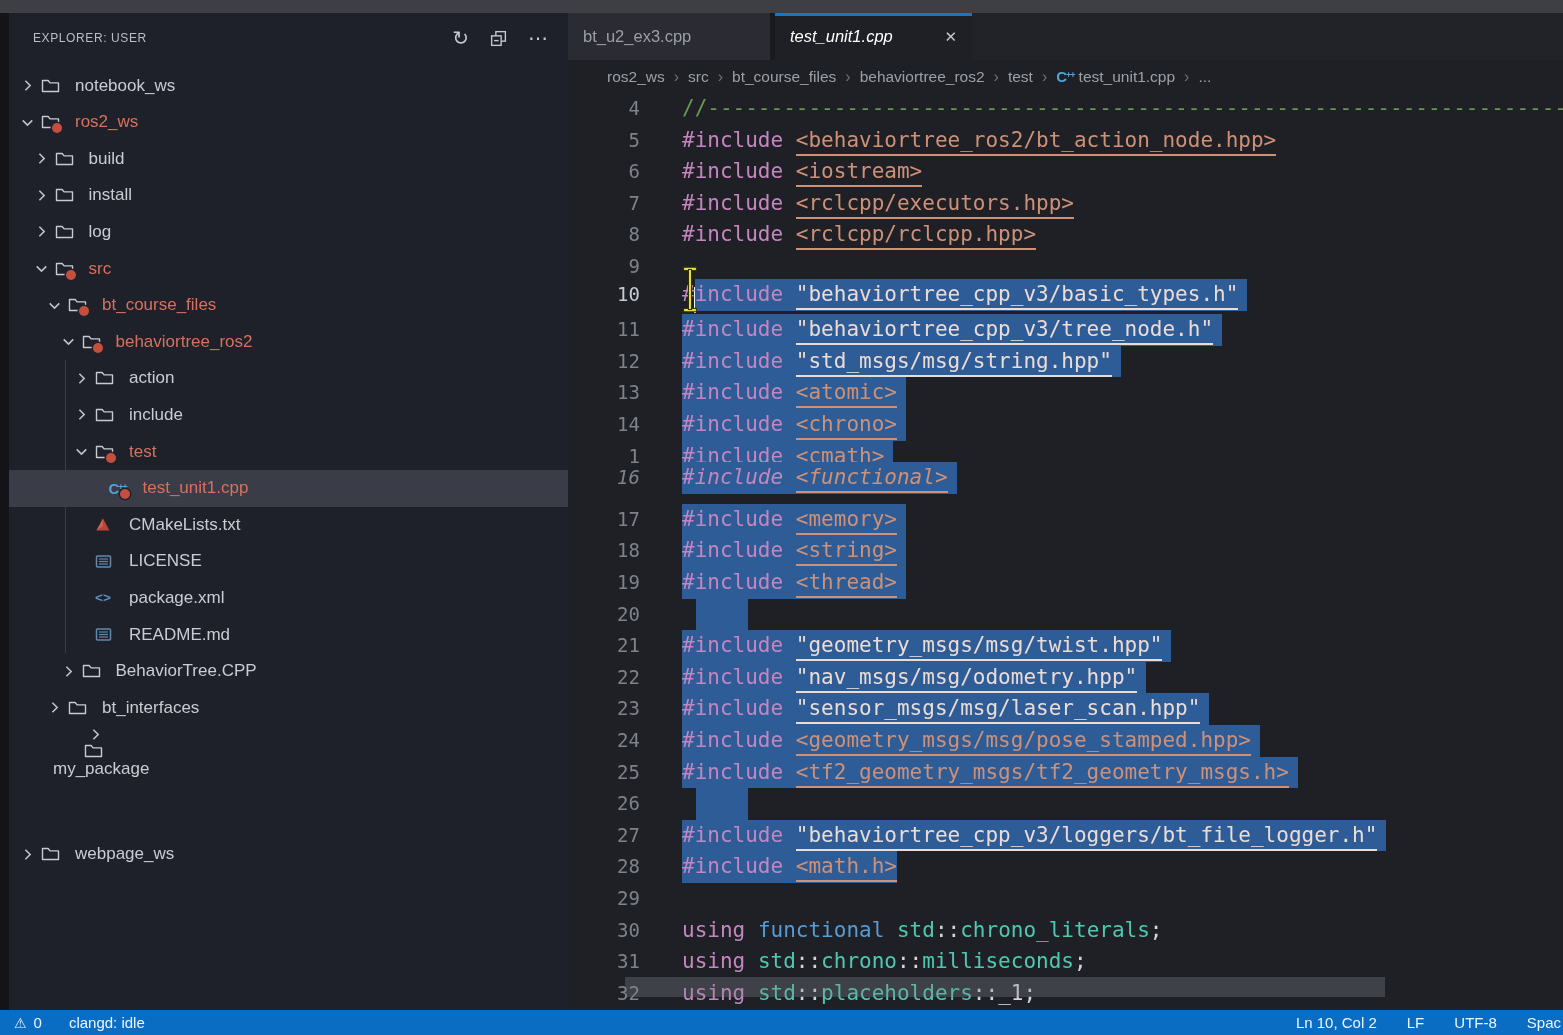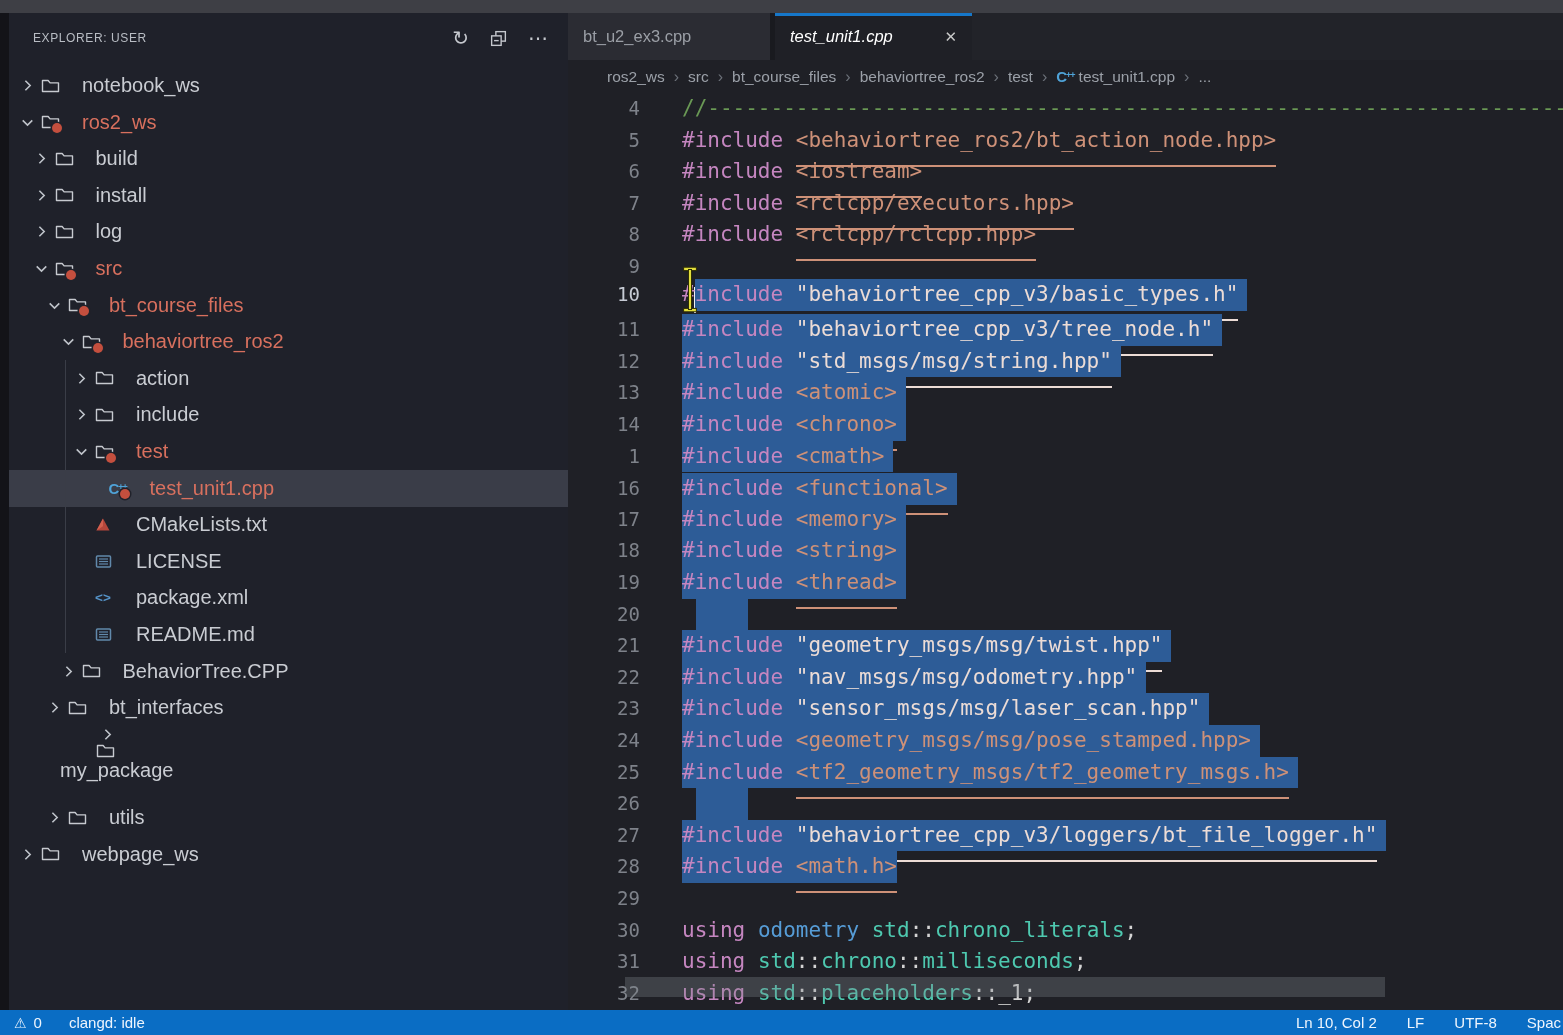--- a/index.html
+++ b/index.html
@@ -15,21 +15,21 @@
   .extitle{font-size:12px;letter-spacing:.6px;color:#b9bdc4;}
   .exacts{margin-left:auto;display:flex;gap:20px;align-items:center;}
   .exact{color:#c5c8ce;cursor:pointer;display:flex;align-items:center;}
   .uiglyph{font-size:20px;line-height:18px;color:#c5c8ce;}
   .tree{position:absolute;top:54px;left:0;right:0;bottom:0;}
   .trow{position:absolute;left:0;width:100%;height:37px;display:flex;align-items:center;cursor:pointer;}
   .trow.selrow{background:#3a3d48;}
   .tinner{display:flex;align-items:center;height:100%;}
   .tchev{width:22px;display:flex;align-items:center;}
   .ticon{width:27px;position:relative;display:flex;align-items:center;}
-  .tlabel{font-size:20px;color:#c9ccd2;white-space:pre;margin-left:14px;}
+  .tlabel{font-size:17px;color:#c9ccd2;white-space:pre;margin-left:7px;}
   .tlabel.err{color:#d8705e;}
   .badge{position:absolute;left:11px;top:9px;width:10px;height:10px;border-radius:50%;
          background:#c44f3e;box-shadow:0 0 0 1.5px #20222b;}
   .cppglyph{color:#4fa3d8;font-weight:bold;font-size:15px;line-height:15px;}
   .cppglyph small{font-size:9px;vertical-align:4px;margin-left:-1px;letter-spacing:-1px;}
   .xmlglyph{color:#5593c8;font-weight:bold;font-size:13.5px;}
   .guide{position:absolute;left:56px;width:1px;background:#3a3d47;}
   
   .main{position:absolute;left:568px;top:13px;width:995px;height:997px;background:#1f2026;}
   .tabbar{position:absolute;top:0;left:0;right:0;height:47px;background:#222329;display:flex;}
@@ -49,21 +49,21 @@
   
   .editor{position:absolute;top:80px;left:0;right:0;bottom:0;overflow:hidden;background:#1f2026;}
   .cl{position:absolute;left:0;width:100%;height:31.6px;line-height:31.6px;
       font-family:"DejaVu Sans Mono",monospace;font-size:21px;white-space:pre;}
   .ln{position:absolute;left:0;width:72px;text-align:right;color:#7e828a;font-size:19px;}
   .ln.active{color:#c6cbd4;}
   .codetxt{position:absolute;left:114px;top:0;height:31.6px;}
   .c-kw{color:#c586c0;} .c-ns{color:#569cd6;} .c-typ{color:#4ec9b0;}
   .c-str{color:#ce9178;} .c-qstr{color:#ecdcd6;} .c-cmt{color:#6a9955;}
   .c-pun{color:#d4d4d4;} .c-pln{color:#d4d4d4;}
-  .c-str,.c-qstr{border-bottom:2px solid currentColor;padding-bottom:13px;}
+  .c-str,.c-qstr{border-bottom:2px solid currentColor;padding-bottom:2px;}
   .sel{background:var(--sel,#2d5c97);display:inline-block;height:31.6px;vertical-align:top;padding-right:9px;}
   .sel.noend{padding-right:0;}
   .selws{display:inline-block;background:var(--sel,#2d5c97);width:52px;height:31.6px;
          vertical-align:top;margin-left:14px;}
   .caret{position:absolute;left:126px;top:194px;width:2px;height:26px;background:#f2f2f2;}
   .ibeam{position:absolute;left:112px;top:172px;}
   .hthumb{position:absolute;left:57px;top:884px;width:760px;height:20px;
           background:rgba(128,133,141,0.33);}
   
   .statusbar{position:absolute;left:0;top:1010px;width:1563px;height:25px;background:#0a6dc4;
@@ -362,35 +362,20 @@
             </svg>
           </span>
           <span class="ticon">
             <svg width="19" height="16" viewBox="0 0 19 16">
               <path d="M1.5 2.5h5.6l2 2.4h8.4v8.6h-16z" fill="none" stroke="#c7cad0" stroke-width="1.4" stroke-linejoin="round"></path>
             </svg>
           </span>
           <span class="tlabel">my_package</span>
         </div>
       </div>
-      <div class="trow" style="top: 732px;">
-        <div class="tinner" style="margin-left: 37px;">
-          <span class="tchev">
-            <svg width="17" height="17" viewBox="0 0 16 16">
-              <polyline points="6,3.5 10.5,8 6,12.5" fill="none" stroke="#bfc3ca" stroke-width="1.5"></polyline>
-            </svg>
-          </span>
-          <span class="ticon">
-            <svg width="19" height="16" viewBox="0 0 19 16">
-              <path d="M1.5 2.5h5.6l2 2.4h8.4v8.6h-16z" fill="none" stroke="#c7cad0" stroke-width="1.4" stroke-linejoin="round"></path>
-            </svg>
-          </span>
-          <span class="tlabel">utils</span>
-        </div>
-      </div>
       <div class="trow" style="top: 768.6px;">
         <div class="tinner" style="margin-left: 10px;">
           <span class="tchev">
             <svg width="17" height="17" viewBox="0 0 16 16">
               <polyline points="6,3.5 10.5,8 6,12.5" fill="none" stroke="#bfc3ca" stroke-width="1.5"></polyline>
             </svg>
           </span>
           <span class="ticon">
             <svg width="19" height="16" viewBox="0 0 19 16">
               <path d="M1.5 2.5h5.6l2 2.4h8.4v8.6h-16z" fill="none" stroke="#c7cad0" stroke-width="1.4" stroke-linejoin="round"></path>
@@ -437,35 +422,35 @@
       <div class="cl" style="top: 63.2px;"><span class="ln">6</span><span class="codetxt"><span class="c-kw">#include</span><span class="c-pln"> </span><span class="c-str">&lt;iostream&gt;</span></span></div>
       <div class="cl" style="top: 94.8px;"><span class="ln">7</span><span class="codetxt"><span class="c-kw">#include</span><span class="c-pln"> </span><span class="c-str">&lt;rclcpp/executors.hpp&gt;</span></span></div>
       <div class="cl" style="top: 126.4px;"><span class="ln">8</span><span class="codetxt"><span class="c-kw">#include</span><span class="c-pln"> </span><span class="c-str">&lt;rclcpp/rclcpp.hpp&gt;</span></span></div>
       <div class="cl" style="top: 158px;"><span class="ln">9</span><span class="codetxt"></span></div>
       <div class="cl" style="top: 186px;"><span class="ln active">10</span><span class="codetxt"><span class="c-kw">#</span><span class="sel"><span class="c-kw">include</span><span class="c-pln"> </span><span class="c-qstr">"behaviortree_cpp_v3/basic_types.h"</span></span></span></div>
       <div class="cl" style="top: 221.2px;"><span class="ln">11</span><span class="codetxt"><span class="sel"><span class="c-kw">#include</span><span class="c-pln"> </span><span class="c-qstr">"behaviortree_cpp_v3/tree_node.h"</span></span></span></div>
       <div class="cl" style="top: 252.8px;"><span class="ln">12</span><span class="codetxt"><span class="sel"><span class="c-kw">#include</span><span class="c-pln"> </span><span class="c-qstr">"std_msgs/msg/string.hpp"</span></span></span></div>
       <div class="cl" style="top: 284.4px;"><span class="ln">13</span><span class="codetxt"><span class="sel"><span class="c-kw">#include</span><span class="c-pln"> </span><span class="c-str">&lt;atomic&gt;</span></span></span></div>
       <div class="cl" style="top: 316px;"><span class="ln">14</span><span class="codetxt"><span class="sel"><span class="c-kw">#include</span><span class="c-pln"> </span><span class="c-str">&lt;chrono&gt;</span></span></span></div>
       <div class="cl" style="top: 347.6px;"><span class="ln">1</span><span class="codetxt"><span class="sel"><span class="c-kw">#include</span><span class="c-pln"> </span><span class="c-str">&lt;cmath&gt;</span></span></span></div>
-      <div class="cl" style="top: 380px;"><span class="ln">16</span><span class="codetxt"><span class="sel"><span class="c-kw">#include</span><span class="c-pln"> </span><span class="c-str">&lt;functional&gt;</span></span></span></div>
+      <div class="cl" style="top: 369px; font-style: italic;"><span class="ln">16</span><span class="codetxt"><span class="sel"><span class="c-kw">#include</span><span class="c-pln"> </span><span class="c-str">&lt;functional&gt;</span></span></span></div>
       <div class="cl" style="top: 410.8px;"><span class="ln">17</span><span class="codetxt"><span class="sel"><span class="c-kw">#include</span><span class="c-pln"> </span><span class="c-str">&lt;memory&gt;</span></span></span></div>
       <div class="cl" style="top: 442.4px;"><span class="ln">18</span><span class="codetxt"><span class="sel"><span class="c-kw">#include</span><span class="c-pln"> </span><span class="c-str">&lt;string&gt;</span></span></span></div>
       <div class="cl" style="top: 474px;"><span class="ln">19</span><span class="codetxt"><span class="sel"><span class="c-kw">#include</span><span class="c-pln"> </span><span class="c-str">&lt;thread&gt;</span></span></span></div>
       <div class="cl" style="top: 505.6px;"><span class="ln">20</span><span class="codetxt"><span class="selws"></span></span></div>
       <div class="cl" style="top: 537.2px;"><span class="ln">21</span><span class="codetxt"><span class="sel"><span class="c-kw">#include</span><span class="c-pln"> </span><span class="c-qstr">"geometry_msgs/msg/twist.hpp"</span></span></span></div>
       <div class="cl" style="top: 568.8px;"><span class="ln">22</span><span class="codetxt"><span class="sel"><span class="c-kw">#include</span><span class="c-pln"> </span><span class="c-qstr">"nav_msgs/msg/odometry.hpp"</span></span></span></div>
       <div class="cl" style="top: 600.4px;"><span class="ln">23</span><span class="codetxt"><span class="sel"><span class="c-kw">#include</span><span class="c-pln"> </span><span class="c-qstr">"sensor_msgs/msg/laser_scan.hpp"</span></span></span></div>
       <div class="cl" style="top: 632px;"><span class="ln">24</span><span class="codetxt"><span class="sel"><span class="c-kw">#include</span><span class="c-pln"> </span><span class="c-str">&lt;geometry_msgs/msg/pose_stamped.hpp&gt;</span></span></span></div>
       <div class="cl" style="top: 663.6px;"><span class="ln">25</span><span class="codetxt"><span class="sel"><span class="c-kw">#include</span><span class="c-pln"> </span><span class="c-str">&lt;tf2_geometry_msgs/tf2_geometry_msgs.h&gt;</span></span></span></div>
       <div class="cl" style="top: 695.2px;"><span class="ln">26</span><span class="codetxt"><span class="selws"></span></span></div>
       <div class="cl" style="top: 726.8px;"><span class="ln">27</span><span class="codetxt"><span class="sel"><span class="c-kw">#include</span><span class="c-pln"> </span><span class="c-qstr">"behaviortree_cpp_v3/loggers/bt_file_logger.h"</span></span></span></div>
       <div class="cl" style="top: 758.4px;"><span class="ln">28</span><span class="codetxt"><span class="sel noend"><span class="c-kw">#include</span><span class="c-pln"> </span><span class="c-str">&lt;math.h&gt;</span></span></span></div>
       <div class="cl" style="top: 790px;"><span class="ln">29</span><span class="codetxt"></span></div>
-      <div class="cl" style="top: 821.6px;"><span class="ln">30</span><span class="codetxt"><span class="c-kw">using</span><span class="c-pln"> </span><span class="c-ns">odometry</span><span class="c-pln"> </span><span class="c-typ">std</span><span class="c-pun">::</span><span class="c-typ">chrono_literals</span><span class="c-pun">;</span></span></div>
+      <div class="cl" style="top: 821.6px;"><span class="ln">30</span><span class="codetxt"><span class="c-kw">using</span><span class="c-pln"> </span><span class="c-ns">functional</span><span class="c-pln"> </span><span class="c-typ">std</span><span class="c-pun">::</span><span class="c-typ">chrono_literals</span><span class="c-pun">;</span></span></div>
       <div class="cl" style="top: 853.2px;"><span class="ln">31</span><span class="codetxt"><span class="c-kw">using</span><span class="c-pln"> </span><span class="c-typ">std</span><span class="c-pun">::</span><span class="c-typ">chrono</span><span class="c-pun">::</span><span class="c-typ">milliseconds</span><span class="c-pun">;</span></span></div>
       <div class="cl" style="top: 884.8px;"><span class="ln">32</span><span class="codetxt"><span class="c-kw">using</span><span class="c-pln"> </span><span class="c-typ">std</span><span class="c-pun">::</span><span class="c-typ">placeholders</span><span class="c-pun">::</span><span class="c-pln">_1</span><span class="c-pun">;</span></span></div>
       <div class="hthumb"></div>
     <div class="ibeam">
       <svg width="20" height="50" viewBox="0 0 20 50">
         <rect x="3.6" y="2.2" width="12.8" height="3.4" fill="#e3df3d" stroke="#2e2e05" stroke-width="1"></rect>
         <rect x="3.6" y="43.4" width="12.8" height="3.4" fill="#e3df3d" stroke="#2e2e05" stroke-width="1"></rect>
         <rect x="8.5" y="4.5" width="3" height="40" fill="#e3df3d" stroke="#2e2e05" stroke-width="1"></rect>
       </svg>
     </div>

